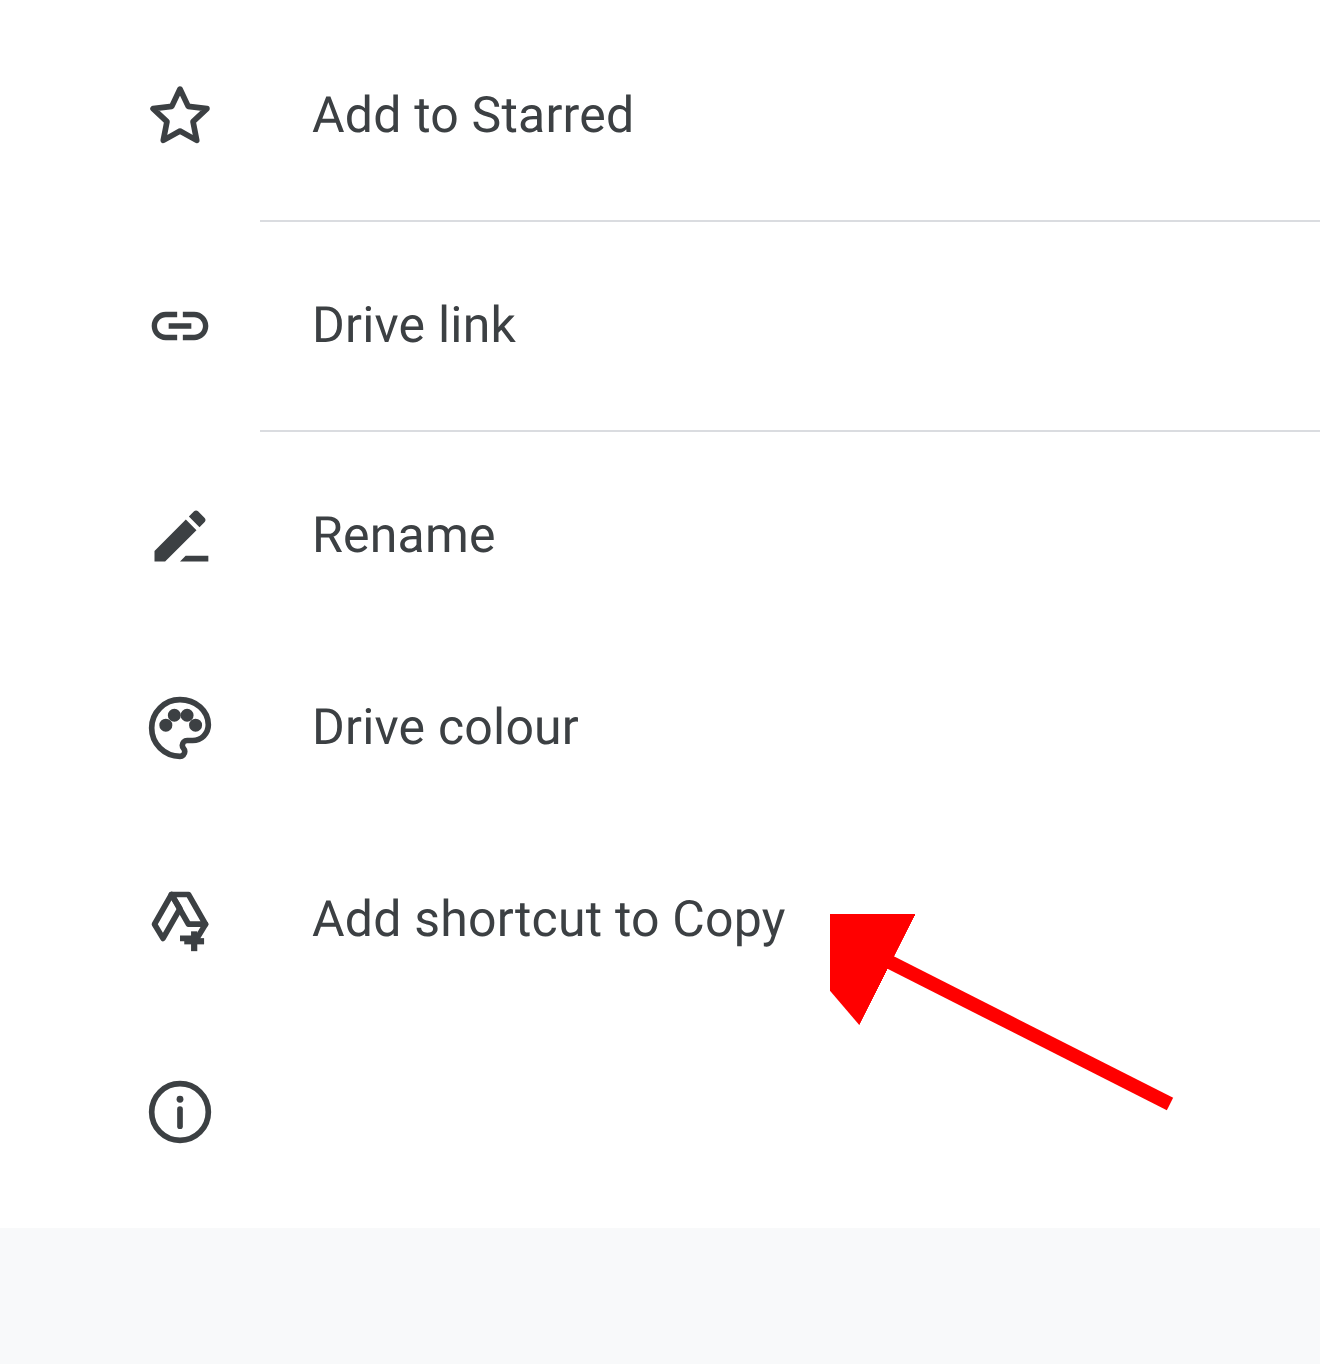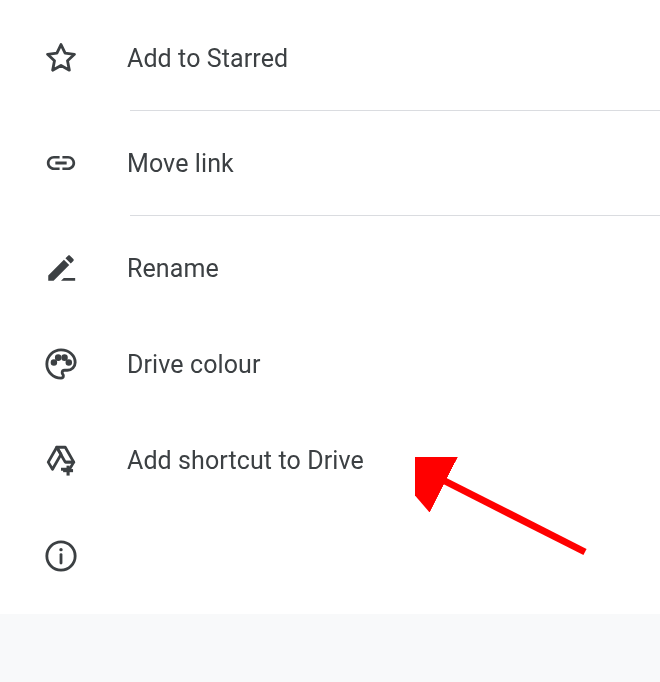--- a/index.html
+++ b/index.html
@@ -17,21 +17,21 @@
     }
     .menu-container {
       background: #ffffff;
       padding-top: 10px;
       padding-bottom: 10px;
     }
     .menu-item {
       display: flex;
       align-items: center;
       height: 96px;
-      padding-left: 43px;
+      padding-left: 72px;
       cursor: pointer;
     }
     .icon-wrapper {
       width: 36px;
       height: 36px;
       display: flex;
       align-items: center;
       justify-content: center;
       margin-right: 48px;
       flex-shrink: 0;
@@ -74,21 +74,21 @@
   </div>
 
   <div class="divider"></div>
 
   <div class="menu-item">
     <span class="icon-wrapper">
       <svg viewBox="0 0 24 24" fill="#3c4043">
         <path d="M3.9 12c0-1.71 1.39-3.1 3.1-3.1h4V7H7c-2.76 0-5 2.24-5 5s2.24 5 5 5h4v-1.9H7c-1.71 0-3.1-1.39-3.1-3.1zM8 13h8v-2H8v2zm9-6h-4v1.9h4c1.71 0 3.1 1.39 3.1 3.1s-1.39 3.1-3.1 3.1h-4V17h4c2.76 0 5-2.24 5-5s-2.24-5-5-5z"></path>
       </svg>
     </span>
-    <span class="menu-label">Move link</span>
+    <span class="menu-label">Drive link</span>
   </div>
 
   <div class="divider"></div>
 
   <div class="menu-item">
     <span class="icon-wrapper">
       <svg viewBox="0 0 24 24" fill="#3c4043">
         <path d="M3 17.25V21h3.75L17.81 9.94l-3.75-3.75L3 17.25zM20.71 7.04c.39-.39.39-1.02 0-1.41l-2.34-2.34c-.39-.39-1.02-.39-1.41 0l-1.83 1.83 3.75 3.75 1.83-1.83z M14 19 H22 V21 H12 Z"></path>
       </svg>
     </span>
@@ -113,21 +113,21 @@
       <svg viewBox="0 0 24 24" fill="none" stroke="#3c4043" stroke-width="2" stroke-linejoin="round">
         <path d="M9 3 L15 3 L21 13.5 L15 13.5 Z"></path>
         <path d="M9 3 L3 13.5 L6 18.5 L12 8 Z"></path>
         <path d="M15 13.5 L21 13.5 L18 18.5 L12 18.5"></path>
         <g stroke-width="2.2">
           <line x1="17" y1="16" x2="17" y2="23"></line>
           <line x1="13.5" y1="19.5" x2="20.5" y2="19.5"></line>
         </g>
       </svg>
     </span>
-    <span class="menu-label">Add shortcut to Drive</span>
+    <span class="menu-label">Add shortcut to Copy</span>
   </div>
 
 
   <div class="menu-item">
     <span class="icon-wrapper">
       <svg viewBox="0 0 24 24" fill="none" stroke="#3c4043" stroke-width="2">
         <circle cx="12" cy="12" r="10"></circle>
         <line x1="12" y1="11" x2="12" y2="17" stroke-linecap="round"></line>
         <circle cx="12" cy="7.5" r="1.2" fill="#3c4043" stroke="none"></circle>
       </svg>

